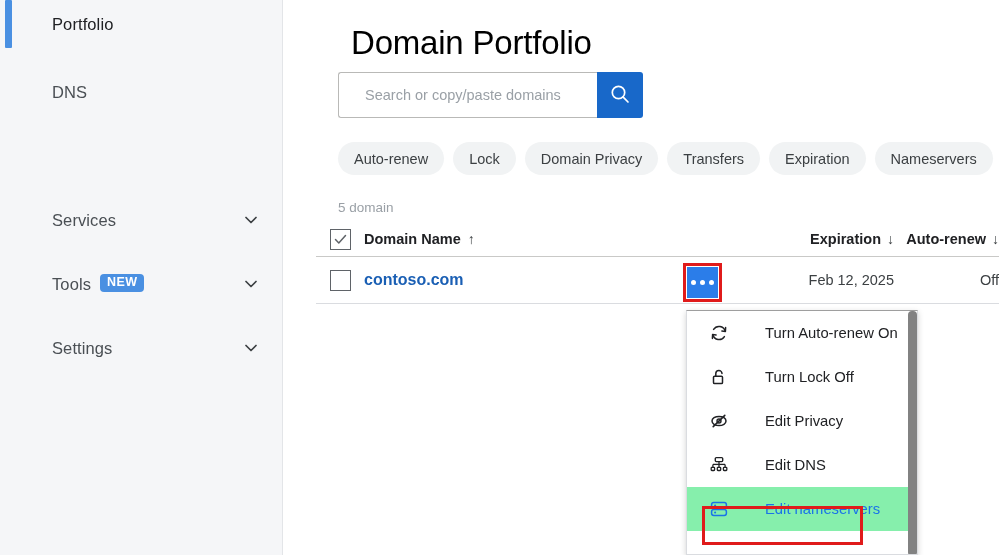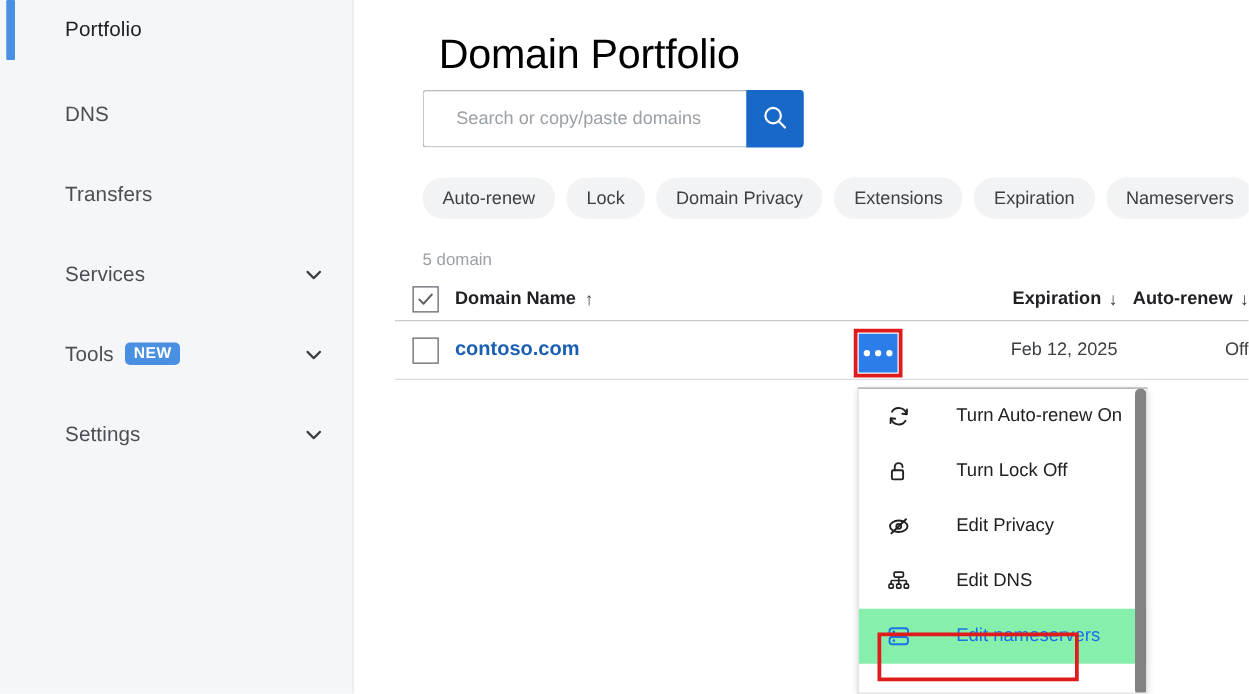--- a/index.html
+++ b/index.html
@@ -326,23 +326,20 @@
 
   <div class="nav-item active" style="top:0px;">
     <span class="active-bar"></span>
     <span class="nav-label">Portfolio</span>
   </div>
 
   <div class="nav-item" style="top:68px;">
     <span class="nav-label">DNS</span>
   </div>
 
-  <div class="nav-item" style="top:132px;">
-    <span class="nav-label">Transfers</span>
-  </div>
 
   <div class="nav-item" style="top:196px;">
     <span class="nav-label">Services</span>
     <span class="chev">
       <svg width="16" height="16" viewBox="0 0 16 16">
           <path d="M3 5.5 L8 10.5 L13 5.5" fill="none" stroke="#3c4043" stroke-width="1.7" stroke-linecap="round" stroke-linejoin="round"></path>
         </svg>
     </span>
   </div>
 
@@ -380,21 +377,21 @@
           <line x1="14.2" y1="14.2" x2="19" y2="19" stroke="#ffffff" stroke-width="1.7" stroke-linecap="round"></line>
         </svg>
       </span>
     </button>
   </div>
 
   <div id="chips">
     <button class="chip">Auto-renew</button>
     <button class="chip">Lock</button>
     <button class="chip">Domain Privacy</button>
-    <button class="chip">Extensions</button>
+    <button class="chip">Transfers</button>
     <button class="chip">Expiration</button>
     <button class="chip">Nameservers</button>
 
   </div>
 
   <div id="domain-count">5 domain</div>
 
   <div id="table">
 
     <div class="thead">

